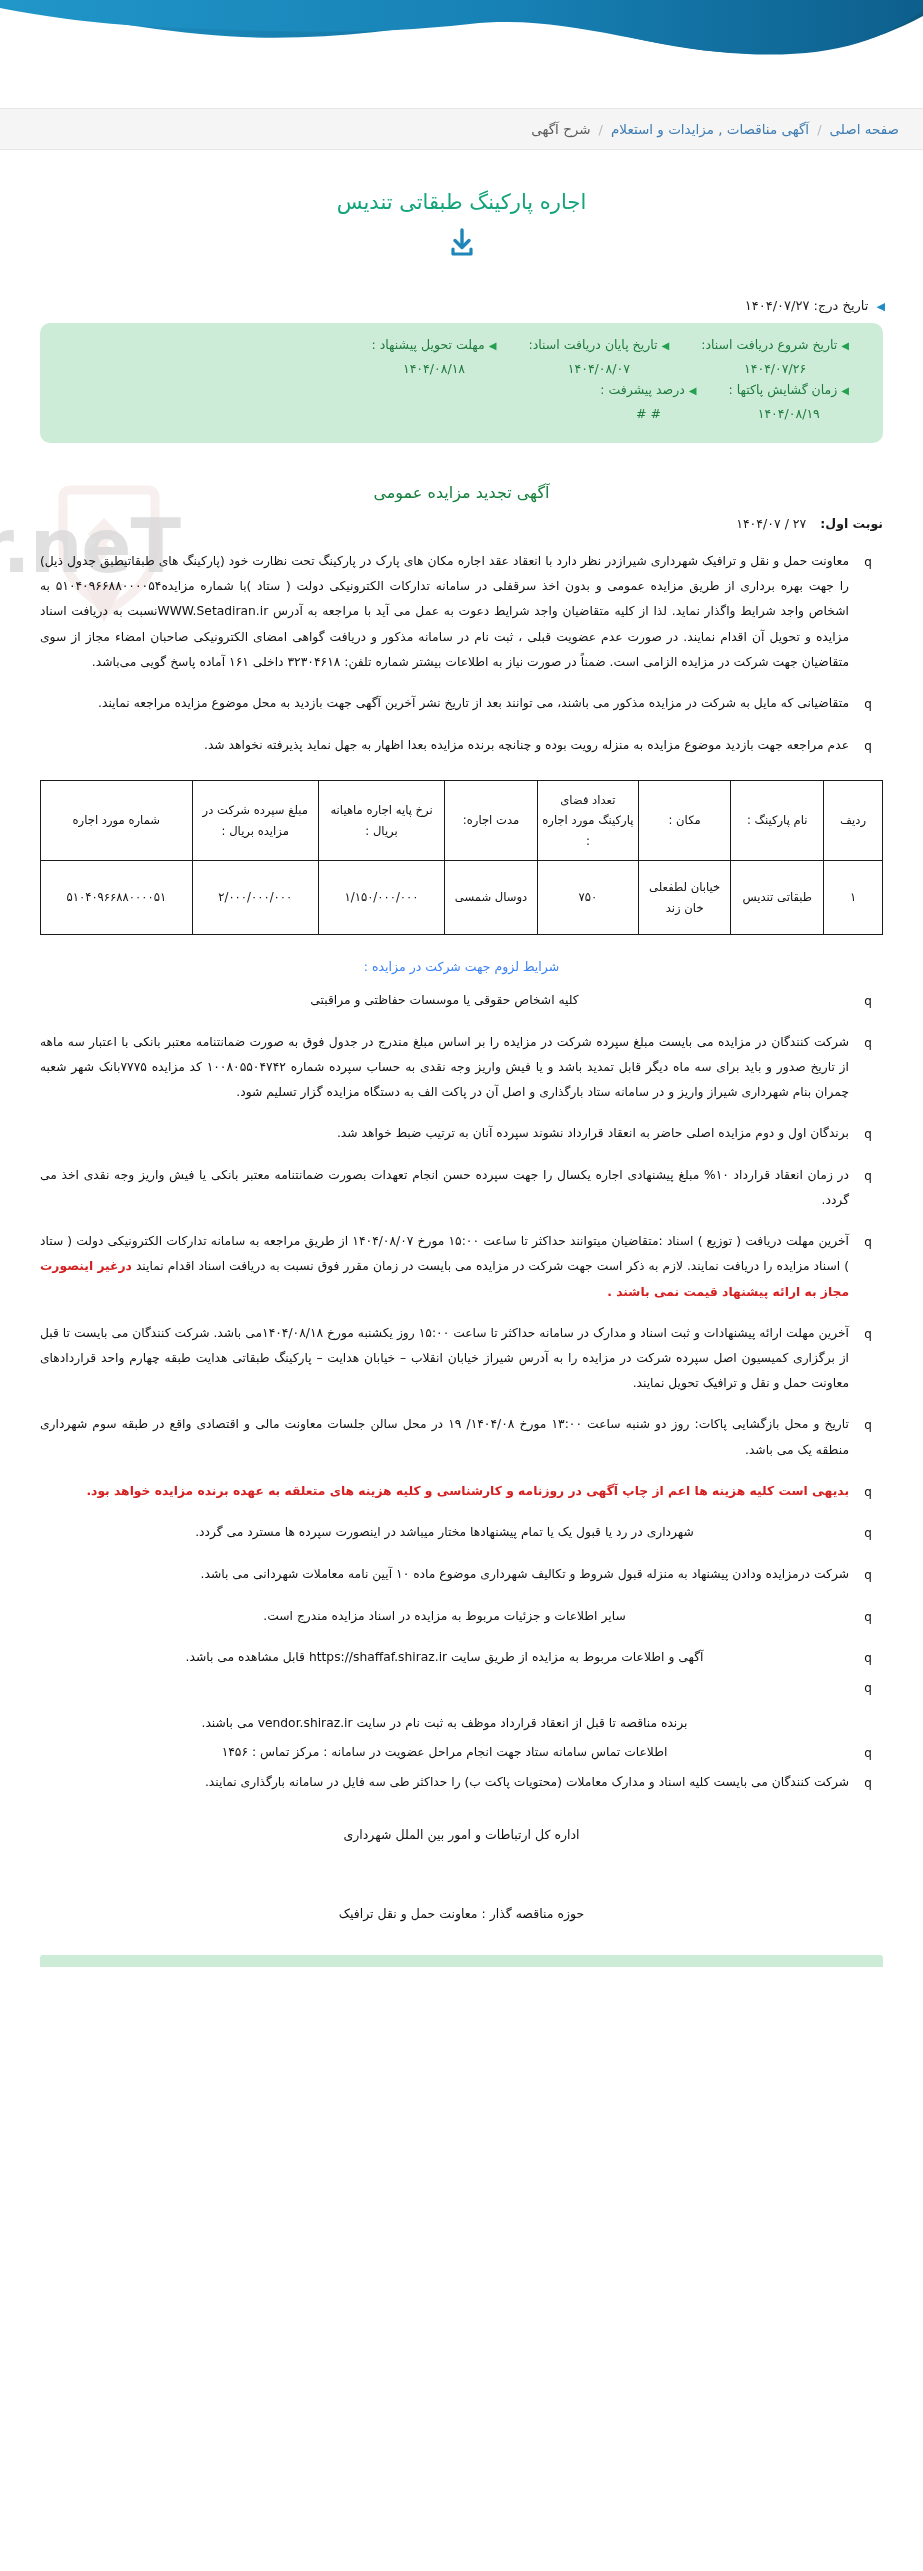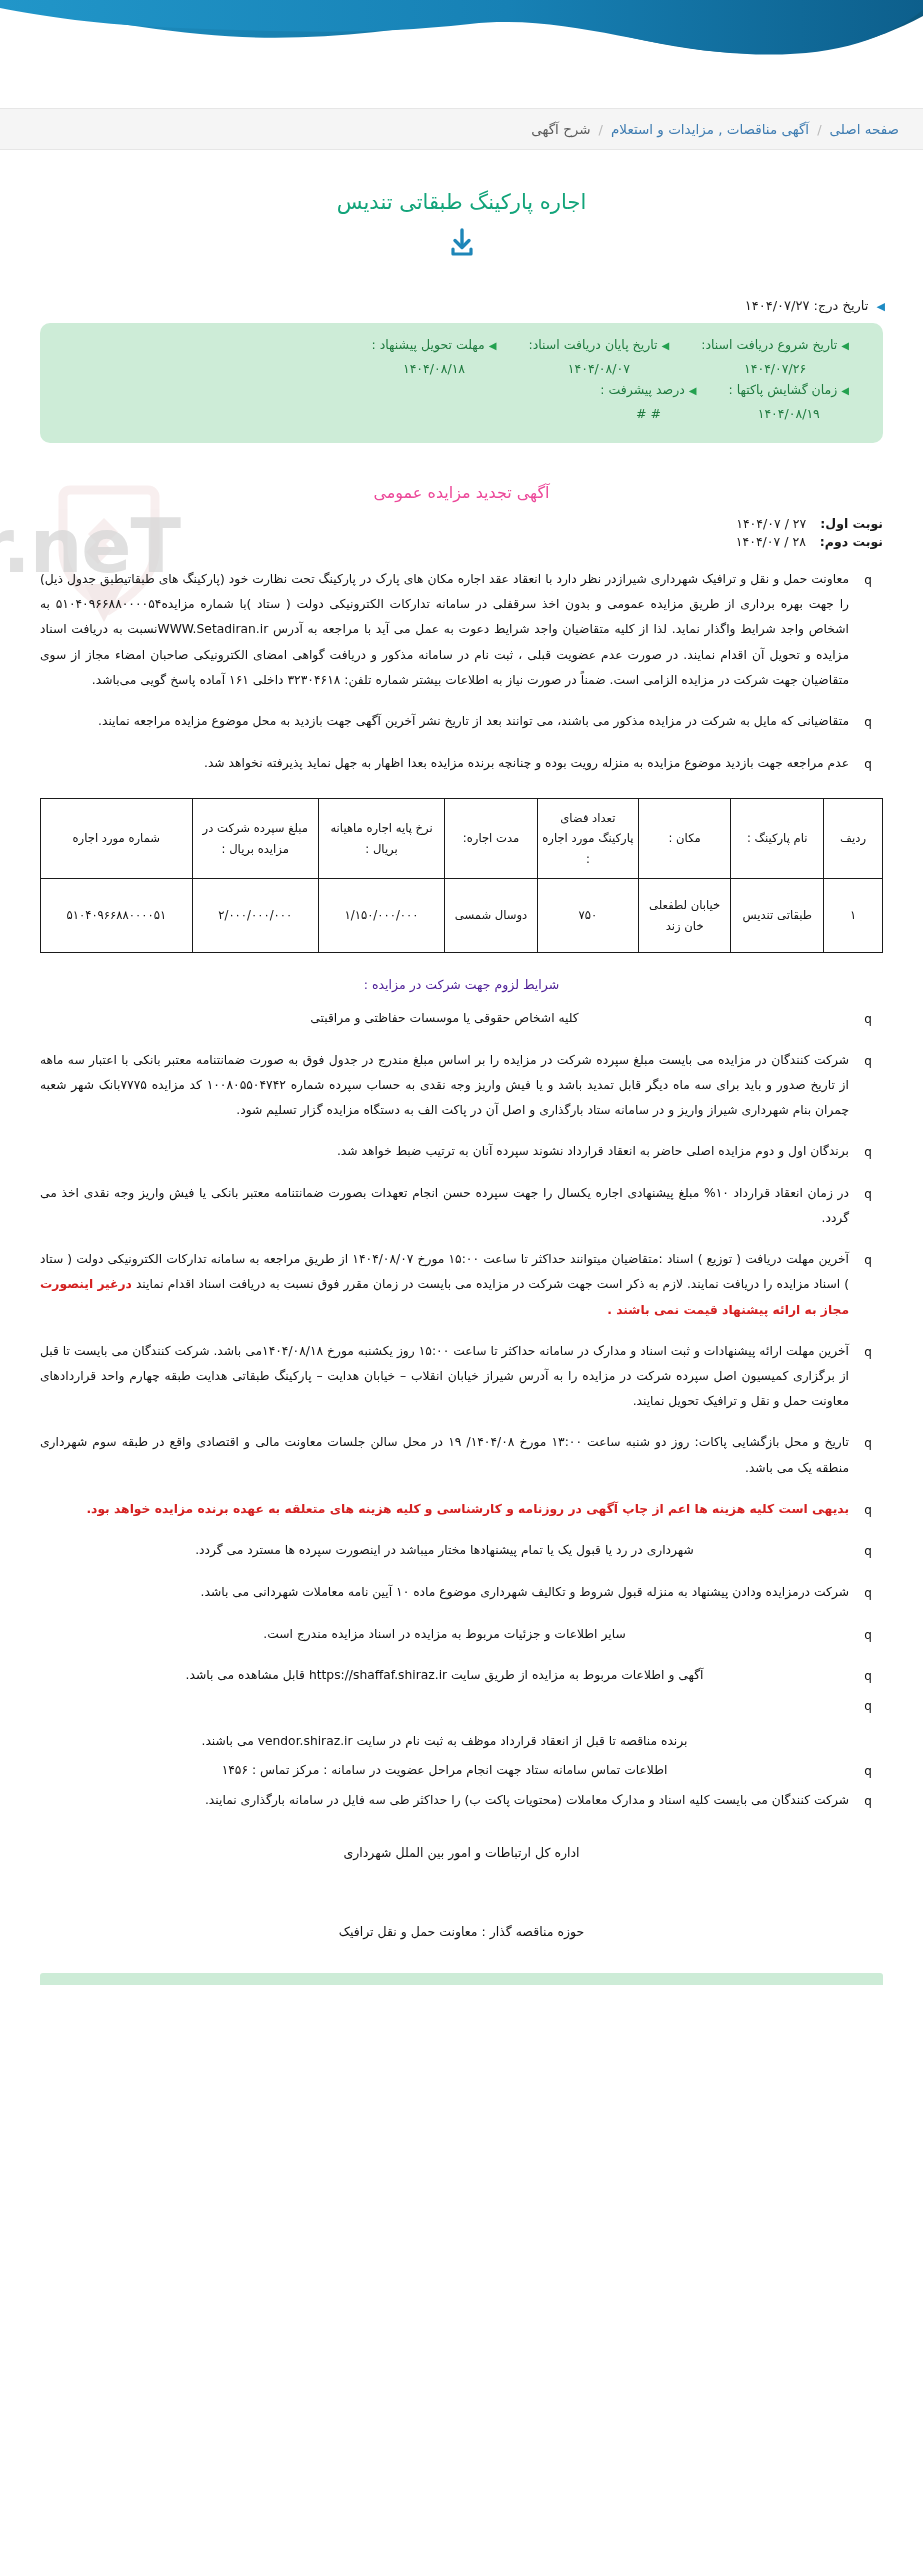--- a/index.html
+++ b/index.html
@@ -159,21 +159,21 @@
     text-align: center;
     font-size: 19px;
     font-weight: 400;
     color: #1a1a1a;
     margin: 44px 0 42px 0;
     letter-spacing: 1.5px;
   }
   .doc-heading {
     text-align: center;
     font-size: 16px;
-    color: #ec4899;
+    color: #15803d;
     margin: 0 0 14px 0;
   }
   .nobat {
     text-align: right;
     font-size: 12.5px;
     margin: 0 0 3px 0;
     color: #1a1a1a;
     direction: rtl;
   }
   .nobat .k { font-weight: 600; }
@@ -223,21 +223,21 @@
     color: #111;
     font-weight: 400;
   }
   table.auction th { height: 74px; }
   table.auction td { height: 74px; }
 
   .section-label {
     font-size: 12.5px;
     text-align: center;
     margin: 18px 0 14px 0;
-    color: #4c1d95;
+    color: #3b82f6;
   }
   .sign-block {
     margin-top: 26px;
     font-size: 12.5px;
     color: #111;
     line-height: 2.2;
   }
   .sign-block .l1 { text-align: center; }
   .sign-block .l2 { text-align: center; margin-top: 14px;}
   .holder {
@@ -346,24 +346,20 @@
   </div>
 
   <div class="doc">
 
 
     <div class="doc-heading">آگهی تجدید مزایده عمومی</div>
 
     <div class="nobat">
       <span class="k">نوبت اول:</span>
       <span class="v">۲۷ / ۱۴۰۴/۰۷</span>
-    </div>
-    <div class="nobat">
-      <span class="k">نوبت دوم:</span>
-      <span class="v">۲۸ / ۱۴۰۴/۰۷</span>
     </div>
 
     <div class="bullets">
 
       <div class="bullet">
         <div class="marker">q</div>
         <div class="txt">معاونت حمل و نقل و ترافیک شهرداری شیرازدر نظر دارد با انعقاد عقد اجاره مکان های پارک در پارکینگ تحت نظارت خود (پارکینگ های طبقاتیطبق جدول ذیل) را جهت بهره برداری از طریق مزایده عمومی و بدون اخذ سرقفلی در سامانه تدارکات الکترونیکی دولت ( ستاد )با شماره مزایده۵۱۰۴۰۹۶۶۸۸۰۰۰۰۵۴  به اشخاص واجد شرایط واگذار نماید. لذا از کلیه متقاضیان واجد شرایط دعوت به عمل می آید با مراجعه به آدرس WWW.Setadiran.irنسبت به دریافت اسناد مزایده و تحویل آن اقدام نمایند. در صورت عدم عضویت قبلی ، ثبت نام در سامانه مذکور و دریافت گواهی امضای الکترونیکی صاحبان امضاء مجاز از سوی متقاضیان جهت شرکت در مزایده الزامی است. ضمناً در صورت نیاز به اطلاعات بیشتر شماره تلفن: ۳۲۳۰۴۶۱۸ داخلی ۱۶۱ آماده پاسخ گویی می‌باشد.</div>
       </div>
 
       <div class="bullet">

